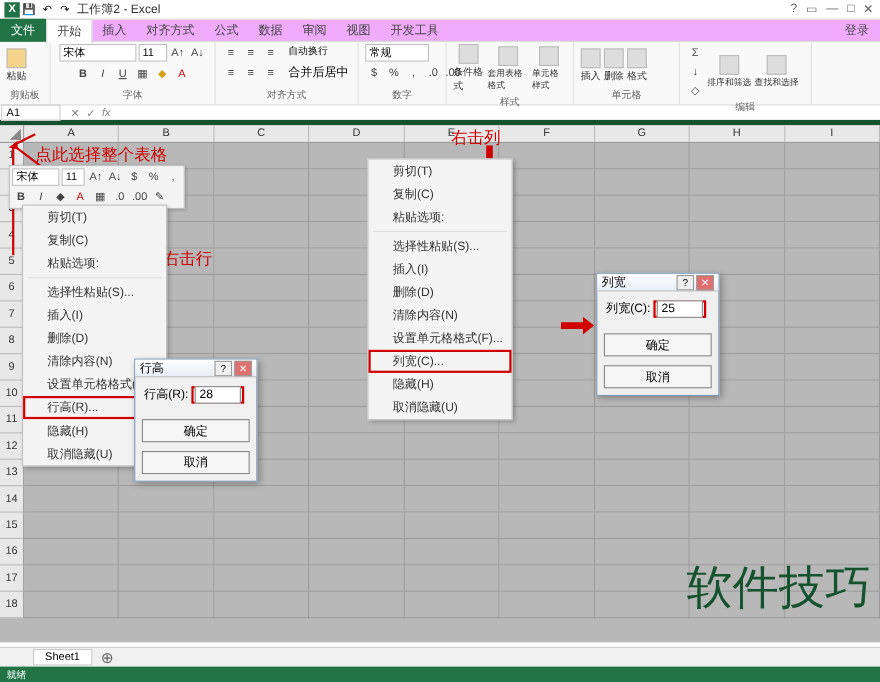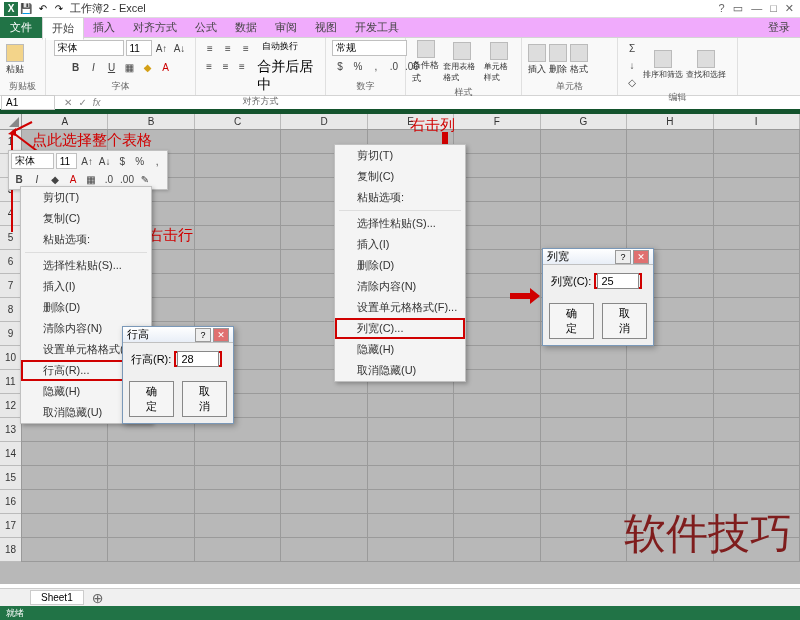--- a/index.html
+++ b/index.html
@@ -44,27 +44,27 @@
 .ctx-menu .item.hl { border: 2px solid #d00000; padding: 1px 6px 1px 20px; }
 .ctx-menu .item .ico { position: absolute; left: 3px; top: 3px; width: 13px; height: 13px; }
 .ctx-menu .sep { height: 1px; background: #ddd; margin: 2px 4px; }
 .dialog { position: absolute; background: #f0f0f0; border: 1px solid #7a98b8; box-shadow: 2px 2px 6px rgba(0,0,0,0.3); font-size: 11px; }
 .dialog .titlebar2 { background: linear-gradient(#fff,#e8eef7); border-bottom: 1px solid #c0c0c0; padding: 0 4px; display: flex; align-items: center; }
 .dialog .titlebar2 .t { flex: 1; }
 .dialog .titlebar2 .wb { width: 16px; height: 14px; background: #eee; border: 1px solid #999; font-size: 9px; text-align: center; line-height: 12px; margin-left: 2px; }
 .dialog .body2 { padding: 8px; }
 .dialog input { border: 1px solid #888; padding: 1px 3px; width: 42px; font-size: 11px; }
 .dialog .boxed { border: 2px solid #d00000; padding: 0 1px; }
-.dialog .btns { display: flex; gap: 8px; padding: 6px; }
+.dialog .btns { display: flex; gap: 8px; padding: 6px; flex-direction: column; }
 .dialog button { padding: 2px 12px; border: 1px solid #888; background: #f5f5f5; font-size: 11px; }
 .sheet-tabs { position: absolute; bottom: 14px; left: 0; right: 0; height: 18px; background: #f0f0f0; border-top: 1px solid #ccc; display: flex; align-items: center; font-size: 10px; padding-left: 30px; }
 .sheet-tabs .sheet { background: #fff; border: 1px solid #ccc; padding: 1px 10px; }
 .sheet-tabs .plus { padding: 0 8px; font-size: 14px; color: #666; }
 .statusbar { position: absolute; bottom: 0; left: 0; right: 0; height: 14px; background: #217346; color: #fff; font-size: 9px; padding: 1px 6px; }
-.watermark { position: absolute; right: 8px; bottom: 22px; font-size: 42px; color: #7f1d1d; font-family: "SimSun"; pointer-events: none; }
+.watermark { position: absolute; right: 8px; bottom: 22px; font-size: 42px; color: #14532d; font-family: "SimSun"; pointer-events: none; }
 svg.arrow { position: absolute; pointer-events: none; }
 </style>
 </head>
 <body>
 
 <div class="titlebar">
   <div class="qat">
     <span style="background:#217346;color:#fff;font-weight:bold">X</span>
     <span>💾</span>
     <span>↶</span>
@@ -133,28 +133,28 @@
       <div class="btnrow">
           <span class="sbtn">≡</span>
           <span class="sbtn">≡</span>
           <span class="sbtn">≡</span>
           <span style="font-size:9px;margin-left:6px">自动换行</span>
         </div>
       <div class="btnrow">
           <span class="sbtn">≡</span>
           <span class="sbtn">≡</span>
           <span class="sbtn">≡</span>
-          <span style="font-size:14px;margin-left:6px">合并后居中</span>
+          <span style="font-size:11px;margin-left:6px">合并后居中</span>
         </div>
     </div>
     <div class="label">对齐方式</div>
   </div>
   <div class="group" style="width:80px">
     <div class="body" style="flex-direction:column;gap:2px;align-items:flex-start">
-      <span class="combo" style="width:75px">常规</span>
+      <span class="combo" style="width:58px">常规</span>
       <div class="btnrow">
           <span class="sbtn">$</span>
           <span class="sbtn">%</span>
           <span class="sbtn">,</span>
           <span class="sbtn">.0</span>
           <span class="sbtn">.00</span>
         </div>
     </div>
     <div class="label">数字</div>
   </div>

